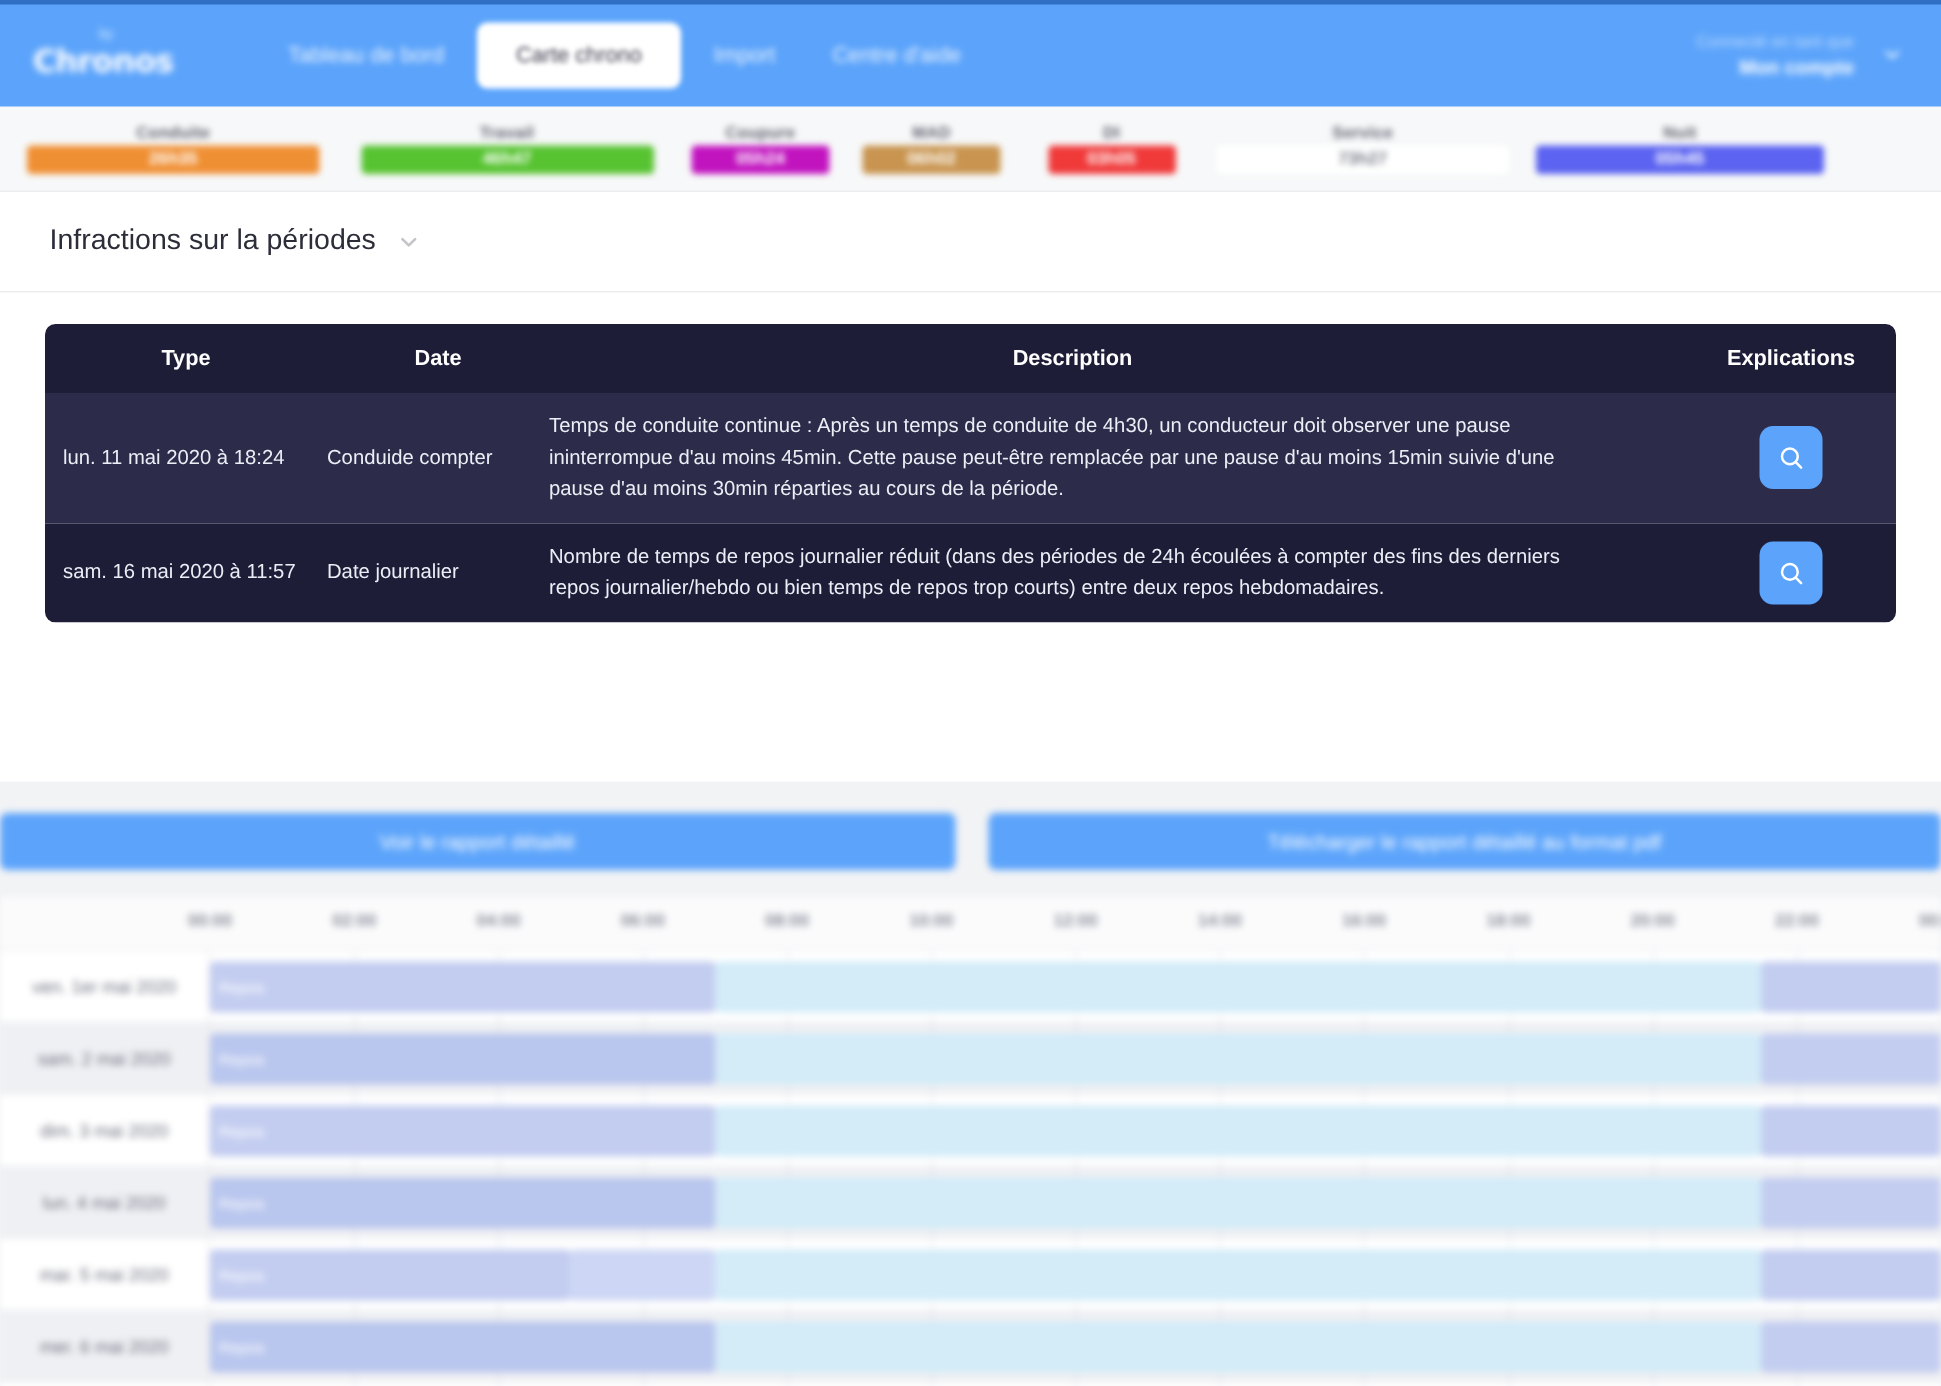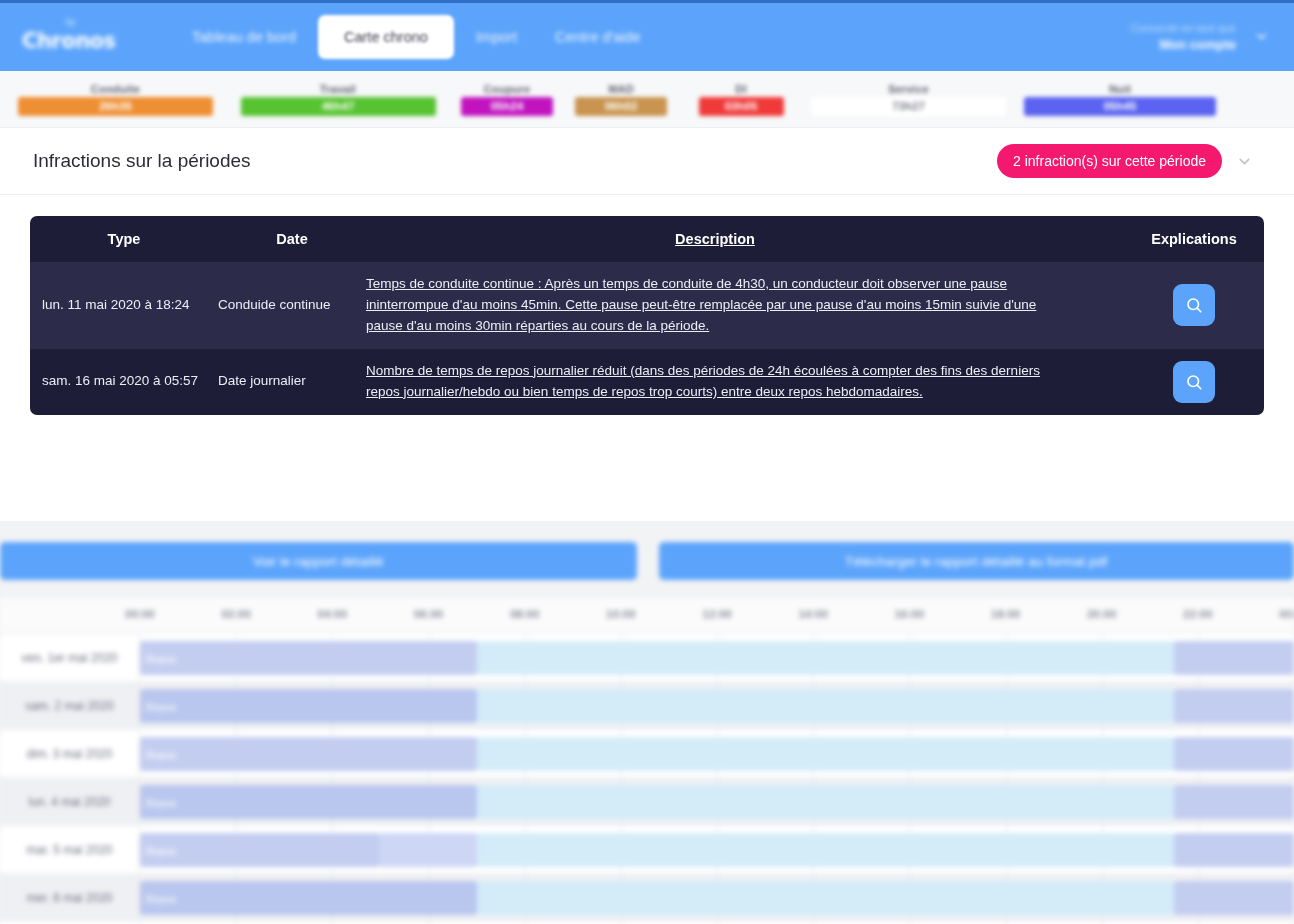--- a/index.html
+++ b/index.html
@@ -141,21 +141,21 @@
     color: #eceef6;
     font-size: 13.5px;
     vertical-align: middle;
     padding: 12px 0;
     line-height: 1.55;
   }
   tr.row-a td { background: #2c2c4a; }
   tr.row-b td { background: #1d1d38; }
   .col-date   { width: 188px; padding-left: 12px !important; text-align: left; }
   .col-type   { width: 148px; text-align: left; }
-  .col-desc   { padding-right: 60px !important; text-decoration: underline; }
+  .col-desc   { padding-right: 60px !important; }
   .col-expl   { width: 140px; text-align: center; }
   td.col-date { padding-left: 12px; }
   th.col-date { text-align: center; padding-left: 0 !important; }
   th.col-type { text-align: center; }
   .search-btn {
     width: 42px; height: 42px;
     background: #5ca4fb;
     border-radius: 9px;
     border: none;
     display: inline-flex; align-items: center; justify-content: center;
@@ -285,53 +285,52 @@
   <div class="chip-wrap" style="width:200px">
     <span class="chip-label">Nuit</span>
     <span class="chip-bar" style="background:#5b63f0;width:192px">05h45</span>
   </div>
 </div>
 
 <div class="card">
 
   <div class="card-head">
     <span class="card-title">Infractions sur la périodes</span>
-    <span class="badge">2 infraction(s) sur cette période</span>
     <span class="collapse-chev">
       <svg width="17" height="17" viewBox="0 0 24 24" fill="none" stroke-width="2.4" stroke-linecap="round" stroke-linejoin="round">
           <polyline points="6 9 12 15 18 9"></polyline>
         </svg>
     </span>
   </div>
 
   <table class="infractions">
     <thead>
       <tr>
         <th class="col-date">Type</th>
         <th class="col-type">Date</th>
         <th class="col-desc">Description</th>
         <th class="col-expl">Explications</th>
       </tr>
     </thead>
     <tbody>
       <tr class="row-a">
         <td class="col-date">lun. 11 mai 2020 à 18:24</td>
-        <td class="col-type">Conduide continue</td>
+        <td class="col-type">Conduide compter</td>
         <td class="col-desc">Temps de conduite continue : Après un temps de conduite de 4h30, un conducteur doit observer une pause ininterrompue d'au moins 45min. Cette pause peut-être remplacée par une pause d'au moins 15min suivie d'une pause d'au moins 30min réparties au cours de la période.</td>
         <td class="col-expl">
           <button class="search-btn">
             <svg width="18" height="18" viewBox="0 0 24 24" fill="none" stroke-width="2.2" stroke-linecap="round">
                 <circle cx="11" cy="11" r="7"></circle>
                 <line x1="16.2" y1="16.2" x2="21" y2="21"></line>
               </svg>
           </button>
         </td>
       </tr>
       <tr class="row-b">
-        <td class="col-date">sam. 16 mai 2020 à 05:57</td>
+        <td class="col-date">sam. 16 mai 2020 à 11:57</td>
         <td class="col-type">Date journalier</td>
         <td class="col-desc">Nombre de temps de repos journalier réduit (dans des périodes de 24h écoulées à compter des fins des derniers repos journalier/hebdo ou bien temps de repos trop courts) entre deux repos hebdomadaires.</td>
         <td class="col-expl">
           <button class="search-btn">
             <svg width="18" height="18" viewBox="0 0 24 24" fill="none" stroke-width="2.2" stroke-linecap="round">
                 <circle cx="11" cy="11" r="7"></circle>
                 <line x1="16.2" y1="16.2" x2="21" y2="21"></line>
               </svg>
           </button>
         </td>

